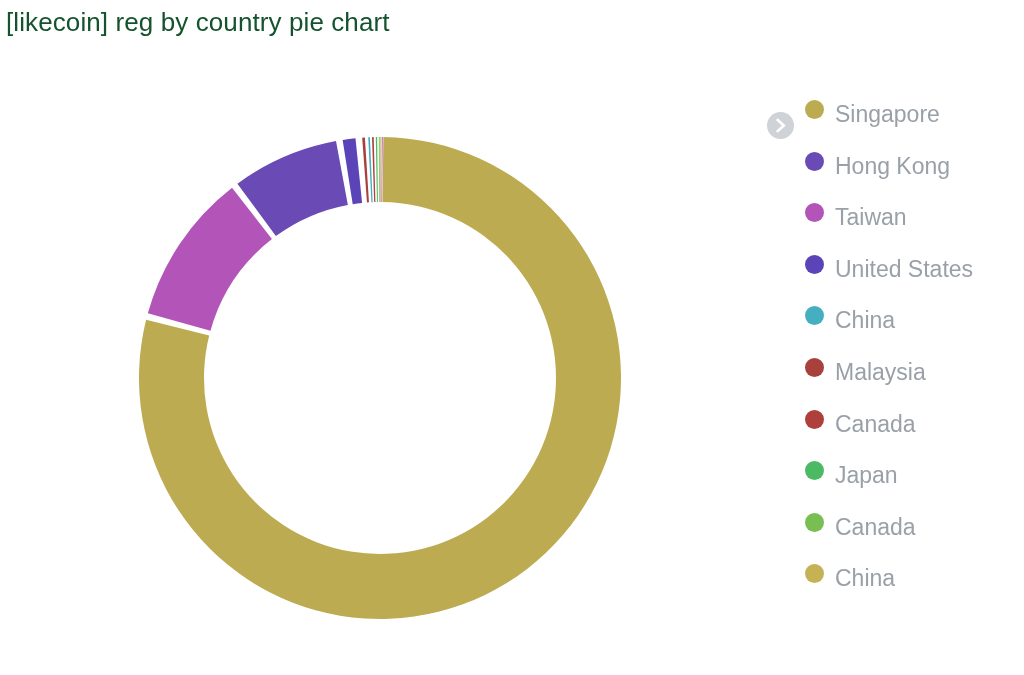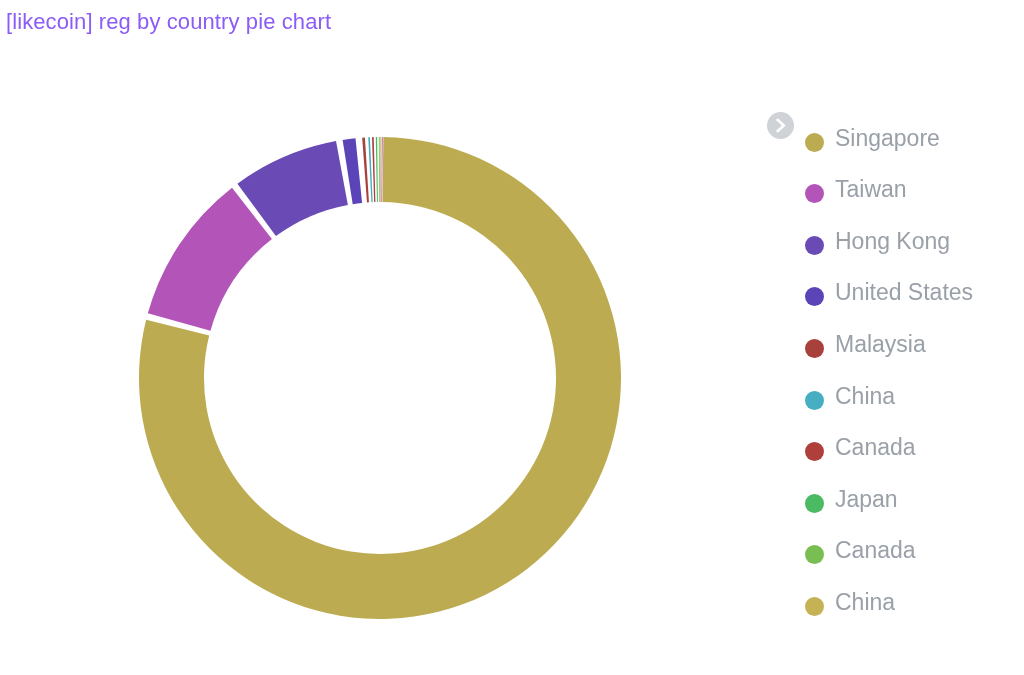--- a/index.html
+++ b/index.html
@@ -14,23 +14,23 @@
     position: relative;
     overflow: hidden;
     font-family: "Liberation Sans", "DejaVu Sans", sans-serif;
     -webkit-font-smoothing: antialiased;
   }
 
   #page-title {
     position: absolute;
     left: 6px;
     top: 5px;
-    font-size: 22px;
+    font-size: 26px;
     line-height: 34px;
-    color: #8b5cf6;
+    color: #14532d;
     font-weight: 400;
     letter-spacing: 0.1px;
     white-space: nowrap;
   }
 
   #chart-area {
     position: absolute;
     left: 0;
     top: 60px;
     width: 745px;
@@ -47,21 +47,21 @@
     position: absolute;
     left: 755px;
     top: 100px;
     width: 269px;
   }
 
   .legend-row {
     position: relative;
     height: 51.6px;
     display: flex;
-    align-items: flex-end;
+    align-items: flex-start;
   }
 
   .legend-marker-slot {
     width: 50px;
     height: 51.6px;
     flex: 0 0 50px;
     display: flex;
     align-items: center;
     justify-content: center;
   }
@@ -118,42 +118,42 @@
         <svg class="chevron-icon" viewBox="0 0 24 24">
           <circle cx="12" cy="12" r="12" fill="#cfd2d6"></circle>
           <path d="M9.6 5.6 L16.6 12 L9.6 18.4 L7.9 16.8 L13.2 12 L7.9 7.2 Z" fill="#ffffff"></path>
         </svg>
       </div>
       <span class="legend-swatch" style="background: rgb(188, 171, 80);"></span>
       <span class="legend-label">Singapore</span>
     </div>
     <div class="legend-row">
       <div class="legend-marker-slot"></div>
-      <span class="legend-swatch" style="background: rgb(179, 85, 184);"></span>
-      <span class="legend-label">Taiwan</span>
+      <span class="legend-swatch" style="background: rgb(106, 75, 181);"></span>
+      <span class="legend-label">Hong Kong</span>
     </div>
     <div class="legend-row">
       <div class="legend-marker-slot"></div>
-      <span class="legend-swatch" style="background: rgb(106, 75, 181);"></span>
-      <span class="legend-label">Hong Kong</span>
+      <span class="legend-swatch" style="background: rgb(179, 85, 184);"></span>
+      <span class="legend-label">Taiwan</span>
     </div>
     <div class="legend-row">
       <div class="legend-marker-slot"></div>
       <span class="legend-swatch" style="background: rgb(91, 68, 184);"></span>
       <span class="legend-label">United States</span>
     </div>
     <div class="legend-row">
       <div class="legend-marker-slot"></div>
-      <span class="legend-swatch" style="background: rgb(168, 64, 60);"></span>
-      <span class="legend-label">Malaysia</span>
+      <span class="legend-swatch" style="background: rgb(69, 174, 192);"></span>
+      <span class="legend-label">China</span>
     </div>
     <div class="legend-row">
       <div class="legend-marker-slot"></div>
-      <span class="legend-swatch" style="background: rgb(69, 174, 192);"></span>
-      <span class="legend-label">China</span>
+      <span class="legend-swatch" style="background: rgb(168, 64, 60);"></span>
+      <span class="legend-label">Malaysia</span>
     </div>
     <div class="legend-row">
       <div class="legend-marker-slot"></div>
       <span class="legend-swatch" style="background: rgb(174, 63, 59);"></span>
       <span class="legend-label">Canada</span>
     </div>
     <div class="legend-row">
       <div class="legend-marker-slot"></div>
       <span class="legend-swatch" style="background: rgb(76, 185, 99);"></span>
       <span class="legend-label">Japan</span>

